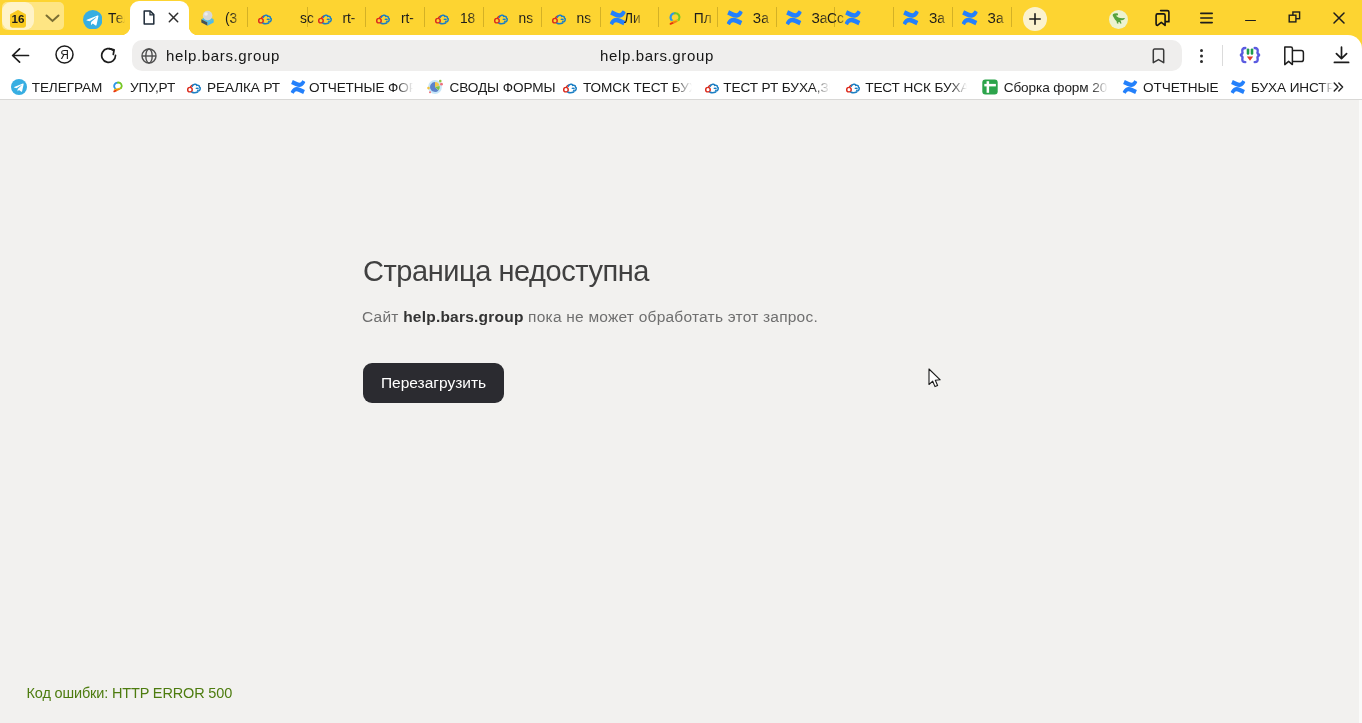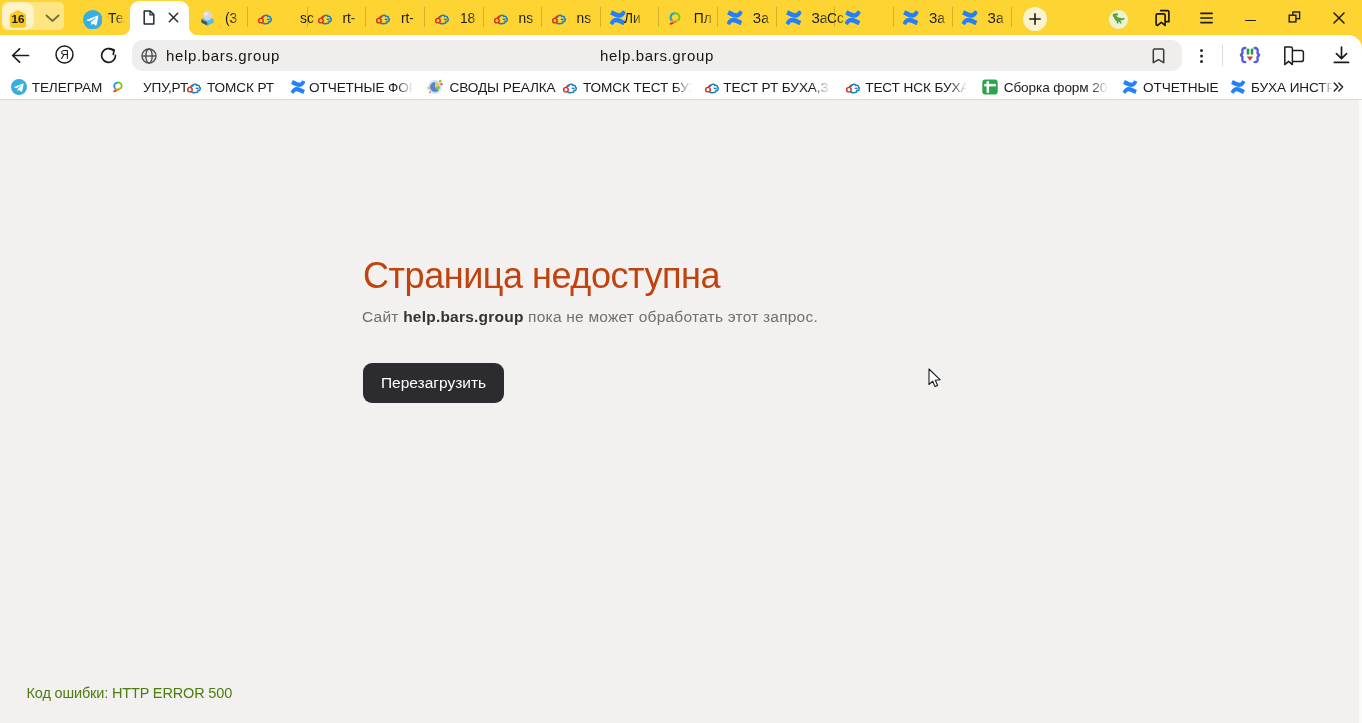--- a/index.html
+++ b/index.html
@@ -24,21 +24,21 @@
 #ctrgroup { position:absolute; left:2px; top:1.5px; width:62px; height:28px; background:rgba(255,255,255,0.40); border-radius:5px; }
 #ctrleft { position:absolute; left:0; top:0; width:32px; height:28px; background:rgba(255,255,255,0.55); border-radius:9px; }
 
 #addrbar { position:absolute; left:132px; top:39.5px; width:1050px; height:31.5px; background:#EFEEED; border-radius:10px; }
 .urltxt { position:absolute; top:47px; font-size:15px; color:#161616; letter-spacing:0.65px; white-space:nowrap; }
 
 .bm { position:absolute; top:78.5px; height:16px; }
 .bmtxt { position:absolute; top:79.8px; font-size:13.6px; color:#1b1b1b; letter-spacing:-0.1px; white-space:nowrap; overflow:hidden; }
 .fade { -webkit-mask-image:linear-gradient(to right,#000 84%,transparent 100%); mask-image:linear-gradient(to right,#000 84%,transparent 100%); }
 
-#title { position:absolute; left:363px; top:255px; font-size:36px; color:#c2410c; letter-spacing:-0.45px; }
+#title { position:absolute; left:363px; top:255px; font-size:29px; color:#404040; letter-spacing:-0.45px; }
 #para { position:absolute; left:362px; top:307.5px; font-size:15.5px; color:#6F6F6F; letter-spacing:0.22px;text-align:center; }
 #para b { color:#333333; font-weight:bold; }
 #btn { position:absolute; left:363px; top:362.5px; width:141px; height:40.5px; background:#2B2B30; border-radius:9px; color:#fff; font-size:15.5px; text-align:center; line-height:40.5px; }
 #errcode { position:absolute; left:26.5px; top:684.5px; font-size:14.5px; color:#4d7c0f; letter-spacing:-0.15px; }
 </style>
 </head>
 <body>
 
 <svg width="0" height="0" style="position:absolute">
 <defs>
@@ -257,33 +257,33 @@
     <line x1="1.4" y1="16.4" x2="15.6" y2="16.4" stroke="#1c1c1c" stroke-width="1.7" stroke-linecap="round"></line>
   </svg>
 
 <svg class="bm" style="left:10.6px;width:16px" viewBox="0 0 16 16">
     <use href="#tg"></use>
   </svg>
 <div class="bmtxt" style="left:31.7px">ТЕЛЕГРАМ</div>
 <svg class="bm" style="left:111.8px;width:13.5px;height:15px;top:79px" viewBox="0 0 16 16">
     <use href="#loop"></use>
   </svg>
-<div class="bmtxt" style="left:143px">УПУ,РТ</div>
+<div class="bmtxt" style="left:130px">УПУ,РТ</div>
 <svg class="bm" style="left:186.3px;width:16px" viewBox="0 0 17 16">
     <use href="#bcloud"></use>
   </svg>
-<div class="bmtxt" style="left:207px">ТОМСК РТ</div>
+<div class="bmtxt" style="left:207px">РЕАЛКА РТ</div>
 <svg class="bm" style="left:289.5px;width:16px" viewBox="0 0 16 16">
     <use href="#conf"></use>
   </svg>
 <div class="bmtxt fade" style="left:309px;width:104px">ОТЧЕТНЫЕ ФОРМЫ</div>
 <svg class="bm" style="left:427.0px;width:16px" viewBox="0 0 16 16">
     <use href="#pie"></use>
   </svg>
-<div class="bmtxt" style="left:449.6px">СВОДЫ РЕАЛКА</div>
+<div class="bmtxt" style="left:449.6px">СВОДЫ ФОРМЫ</div>
 <svg class="bm" style="left:562px;width:16px" viewBox="0 0 17 16">
     <use href="#bcloud"></use>
   </svg>
 <div class="bmtxt fade" style="left:583px;width:109px">ТОМСК ТЕСТ БУХГАЛТЕРИЯ</div>
 <svg class="bm" style="left:703.9px;width:16px" viewBox="0 0 17 16">
     <use href="#bcloud"></use>
   </svg>
 <div class="bmtxt fade" style="left:723.3px;width:107px">ТЕСТ РТ БУХА,ЗИК</div>
 <svg class="bm" style="left:844.8px;width:16px" viewBox="0 0 17 16">
     <use href="#bcloud"></use>

